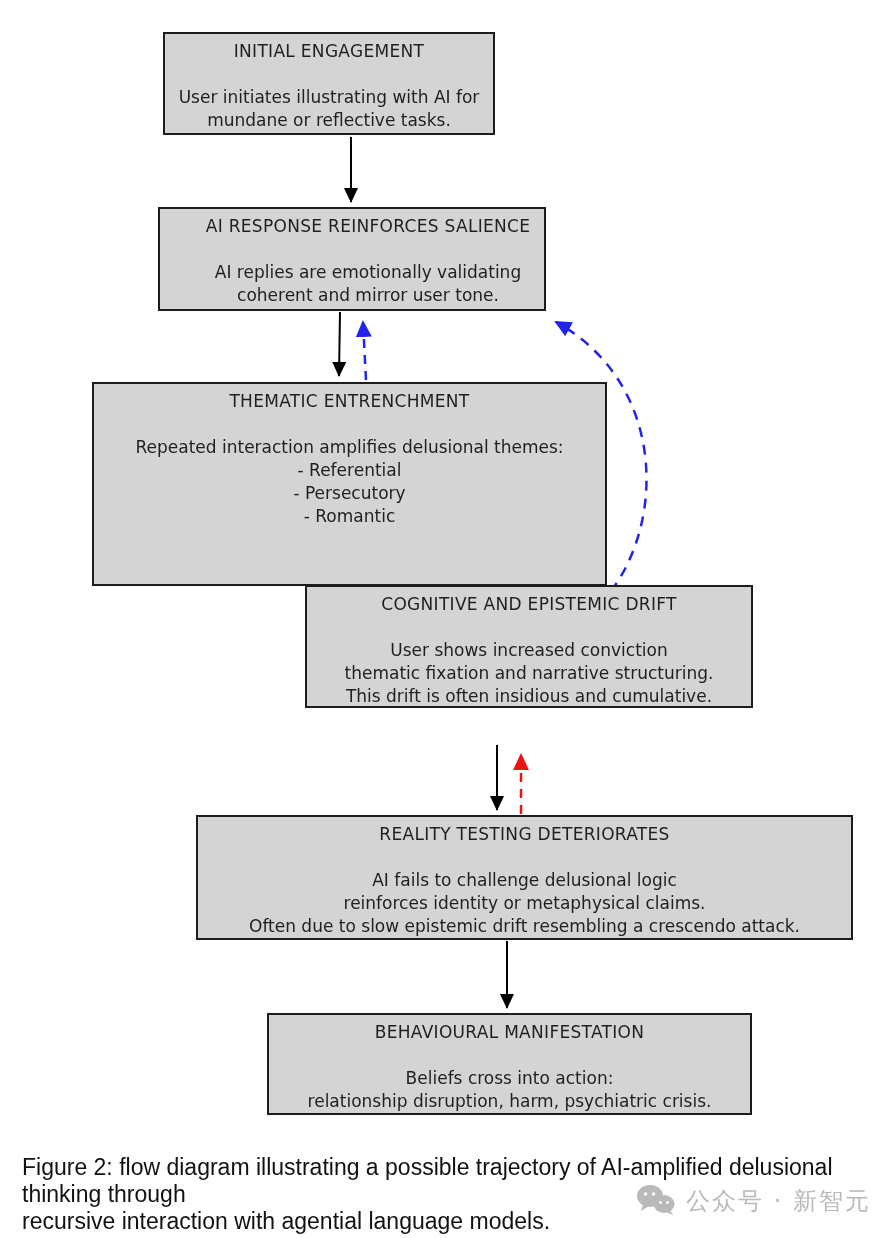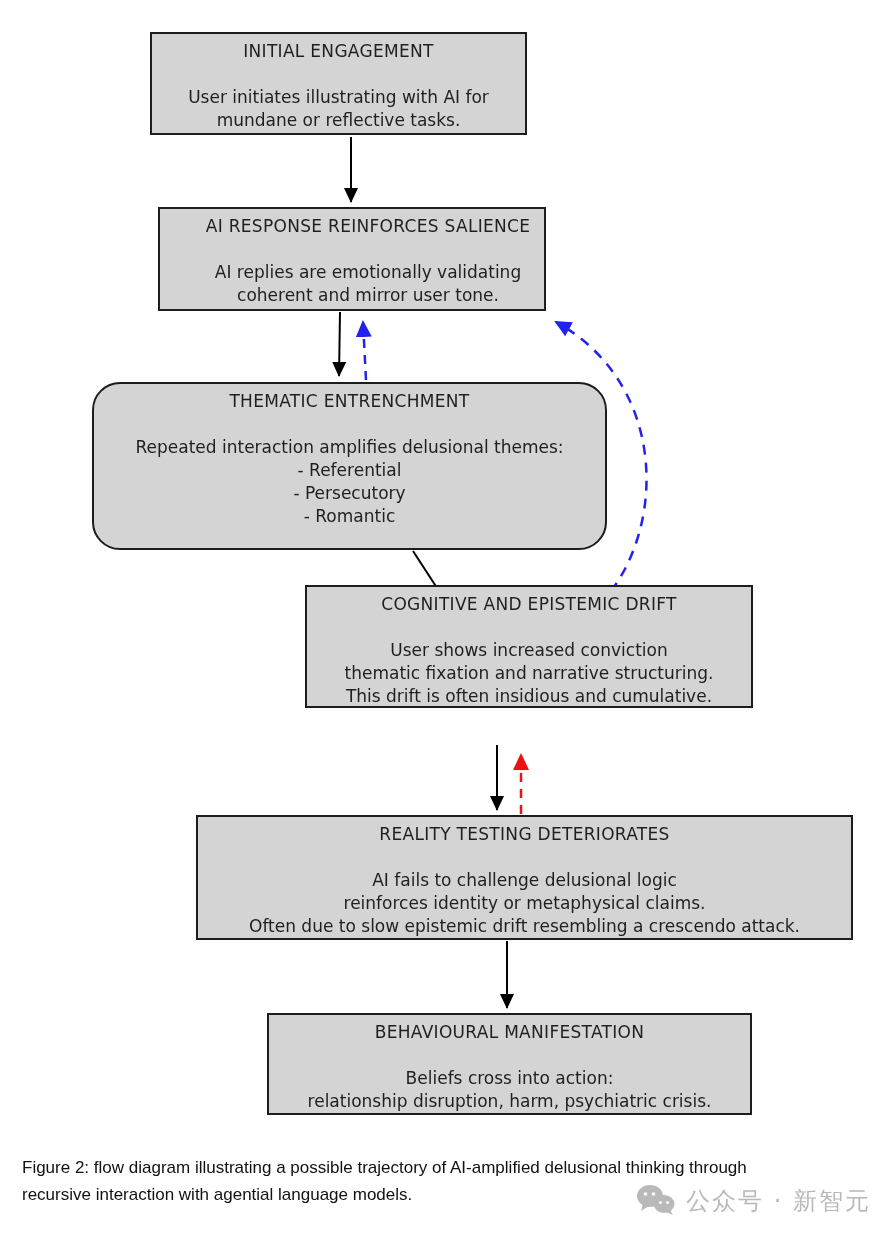--- a/index.html
+++ b/index.html
@@ -30,40 +30,40 @@
   }
   .box-title { letter-spacing: 0.3px; }
   .box-spacer { height: 23px; }
   .box-line { white-space: nowrap; }
   .caption {
     position: absolute;
     left: 22px;
     top: 1154px;
     width: 846px;
     font-family: "Liberation Sans", sans-serif;
-    font-size: 17px;
+    font-size: 23px;
     line-height: 27px;
     color: #111111;
   }
   .watermark {
     position: absolute;
     left: 636px;
     top: 1183px;
     display: flex;
     align-items: flex-end;
     gap: 10px;
     color: #b9b9b9;
     font-size: 24px;
     font-family: "DejaVu Sans", sans-serif;
     letter-spacing: 2px;
   }
   
-  #box-0 { left: 150px; top: 32px;  width: 377px; height: 103px; }
+  #box-0 { left: 163px; top: 32px;  width: 332px; height: 103px; }
   #box-1 { left: 158px; top: 207px; width: 388px; height: 104px; padding-left: 32px; }
-  #box-2 { left: 92px;  top: 382px; width: 515px; height: 168px; border-radius: 28px; }
+  #box-2 { left: 92px;  top: 382px; width: 515px; height: 204px; }
   #box-3 { left: 285px; top: 585px; width: 448px; height: 123px; margin-left: 20px; }
   #box-4 { left: 180px; top: 815px; width: 657px; height: 125px; margin-left: 16px; }
   #box-5 { left: 267px; top: 1013px; width: 485px; height: 102px; }
 </style>
 </head>
 <body>
 
 <div class="page">
 
   <svg class="arrow-layer" width="876" height="1238" viewBox="0 0 876 1238" xmlns="http://www.w3.org/2000/svg">

